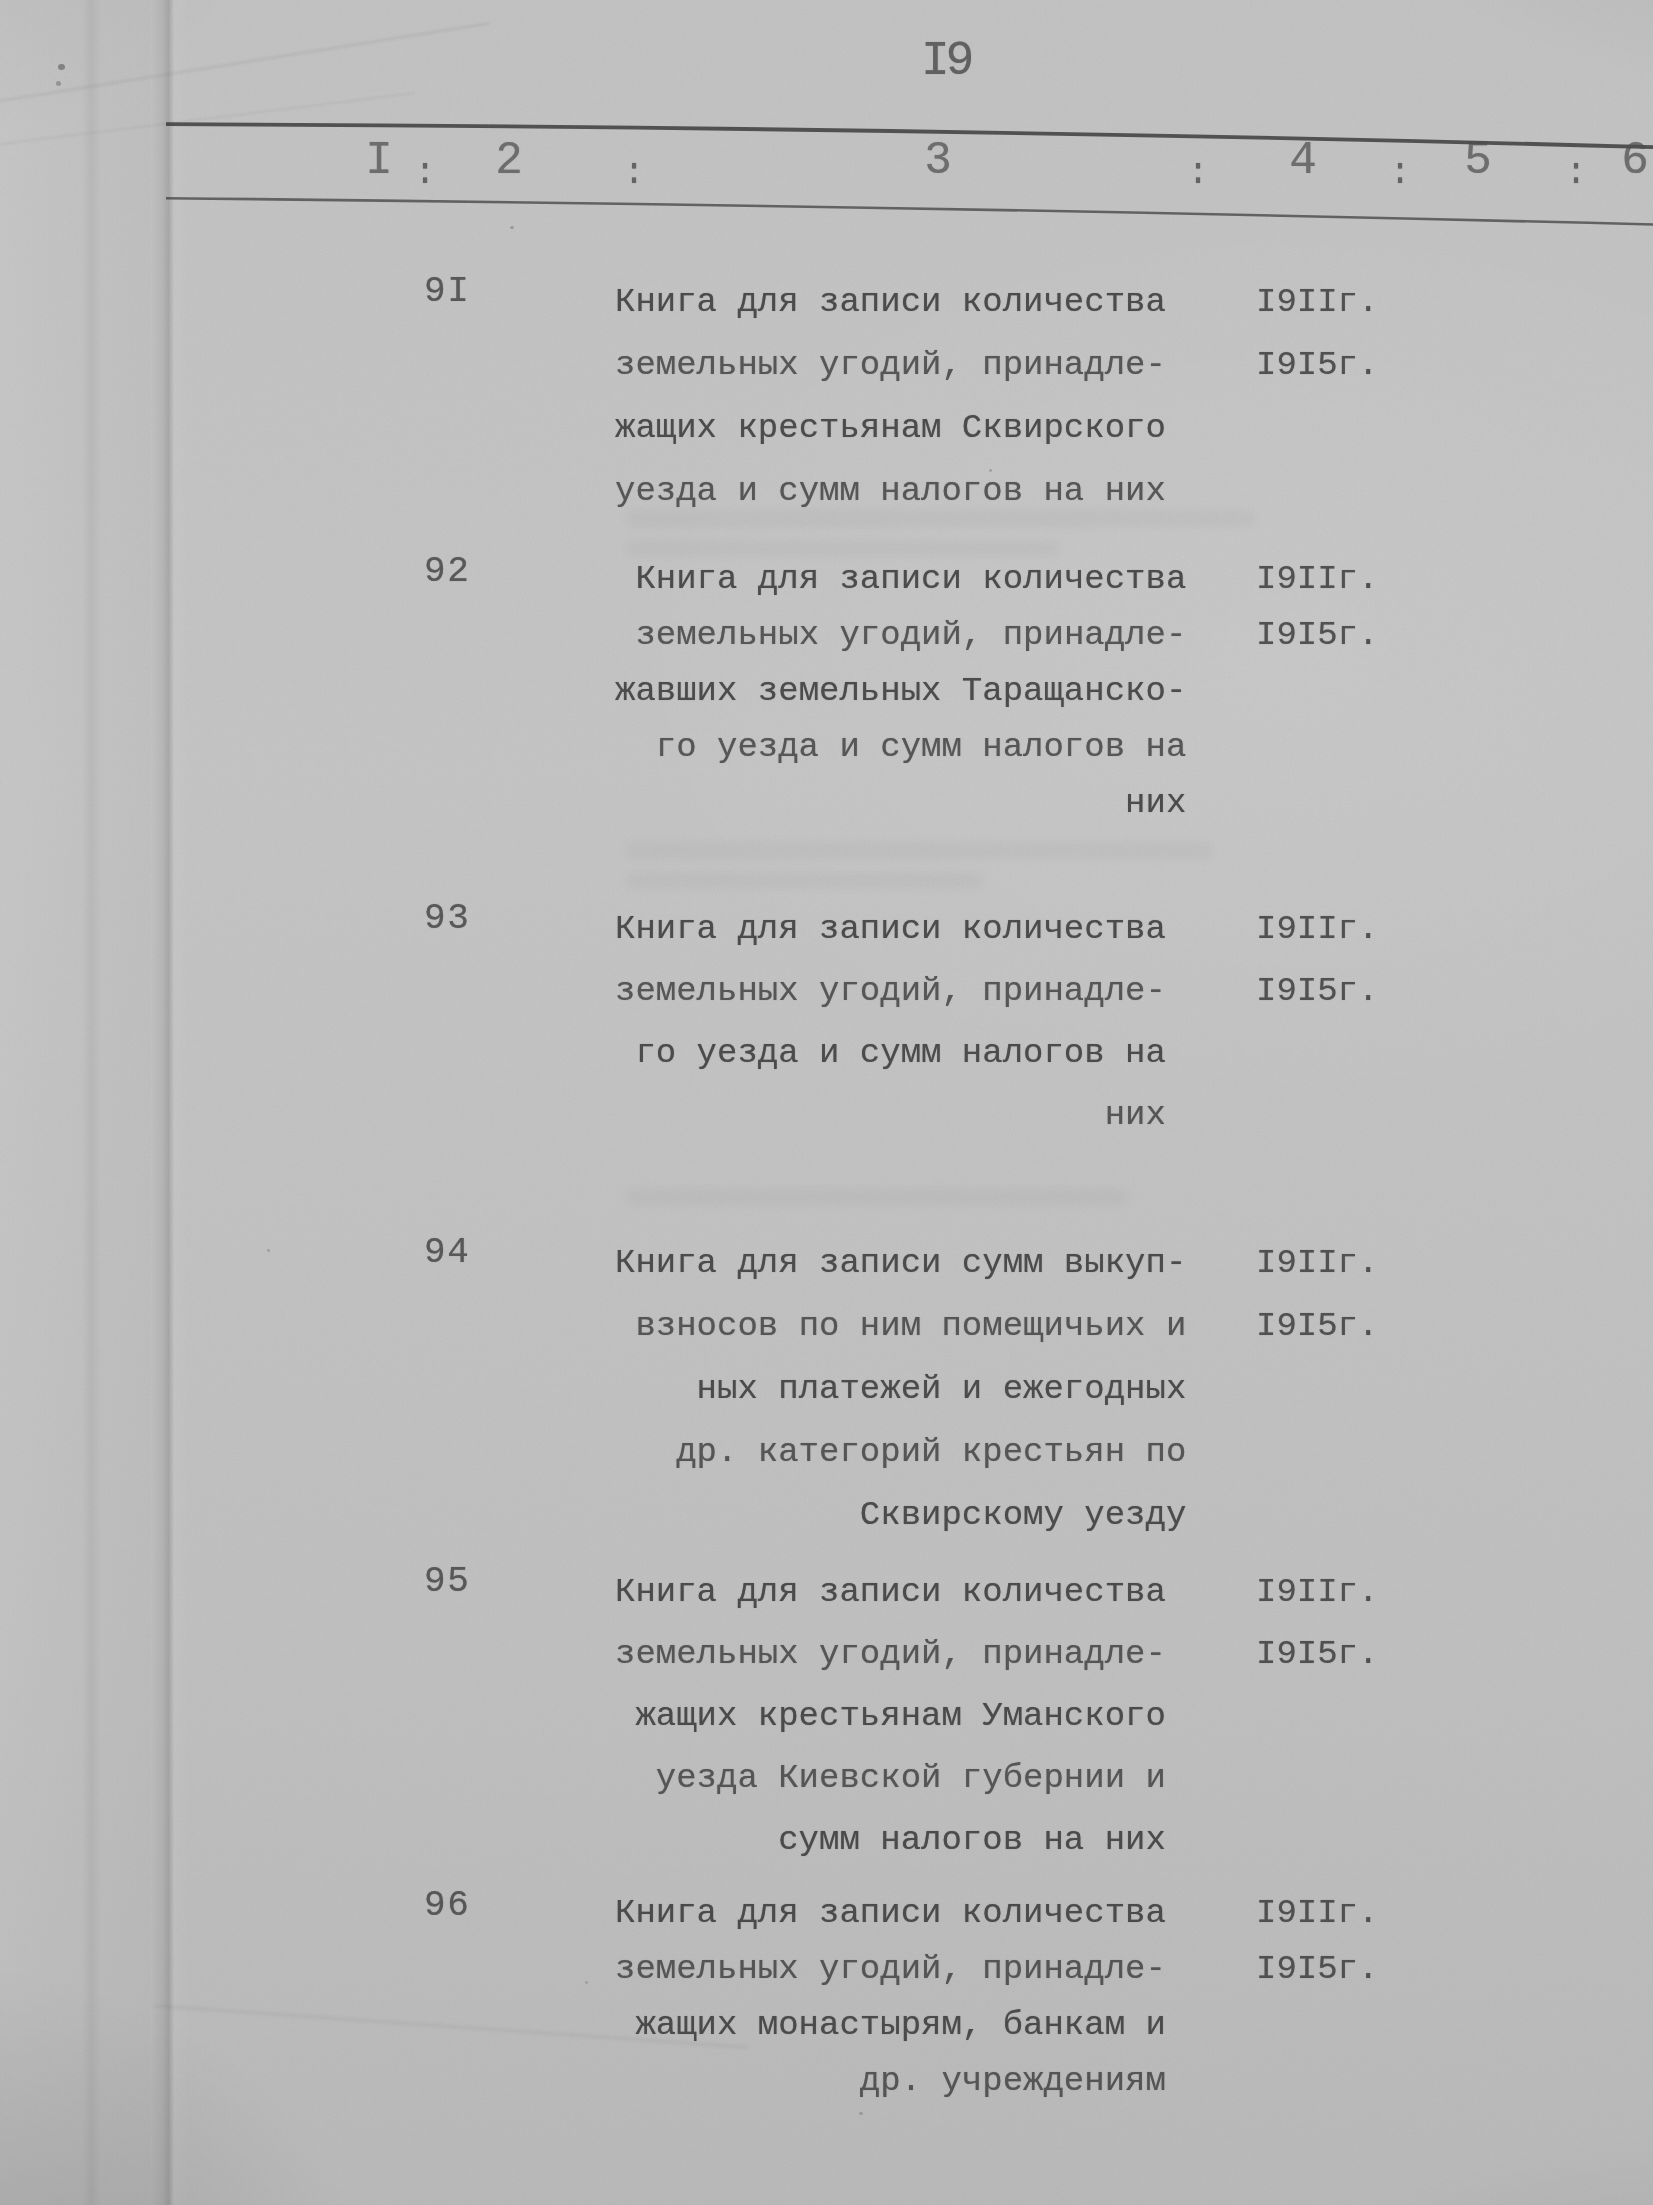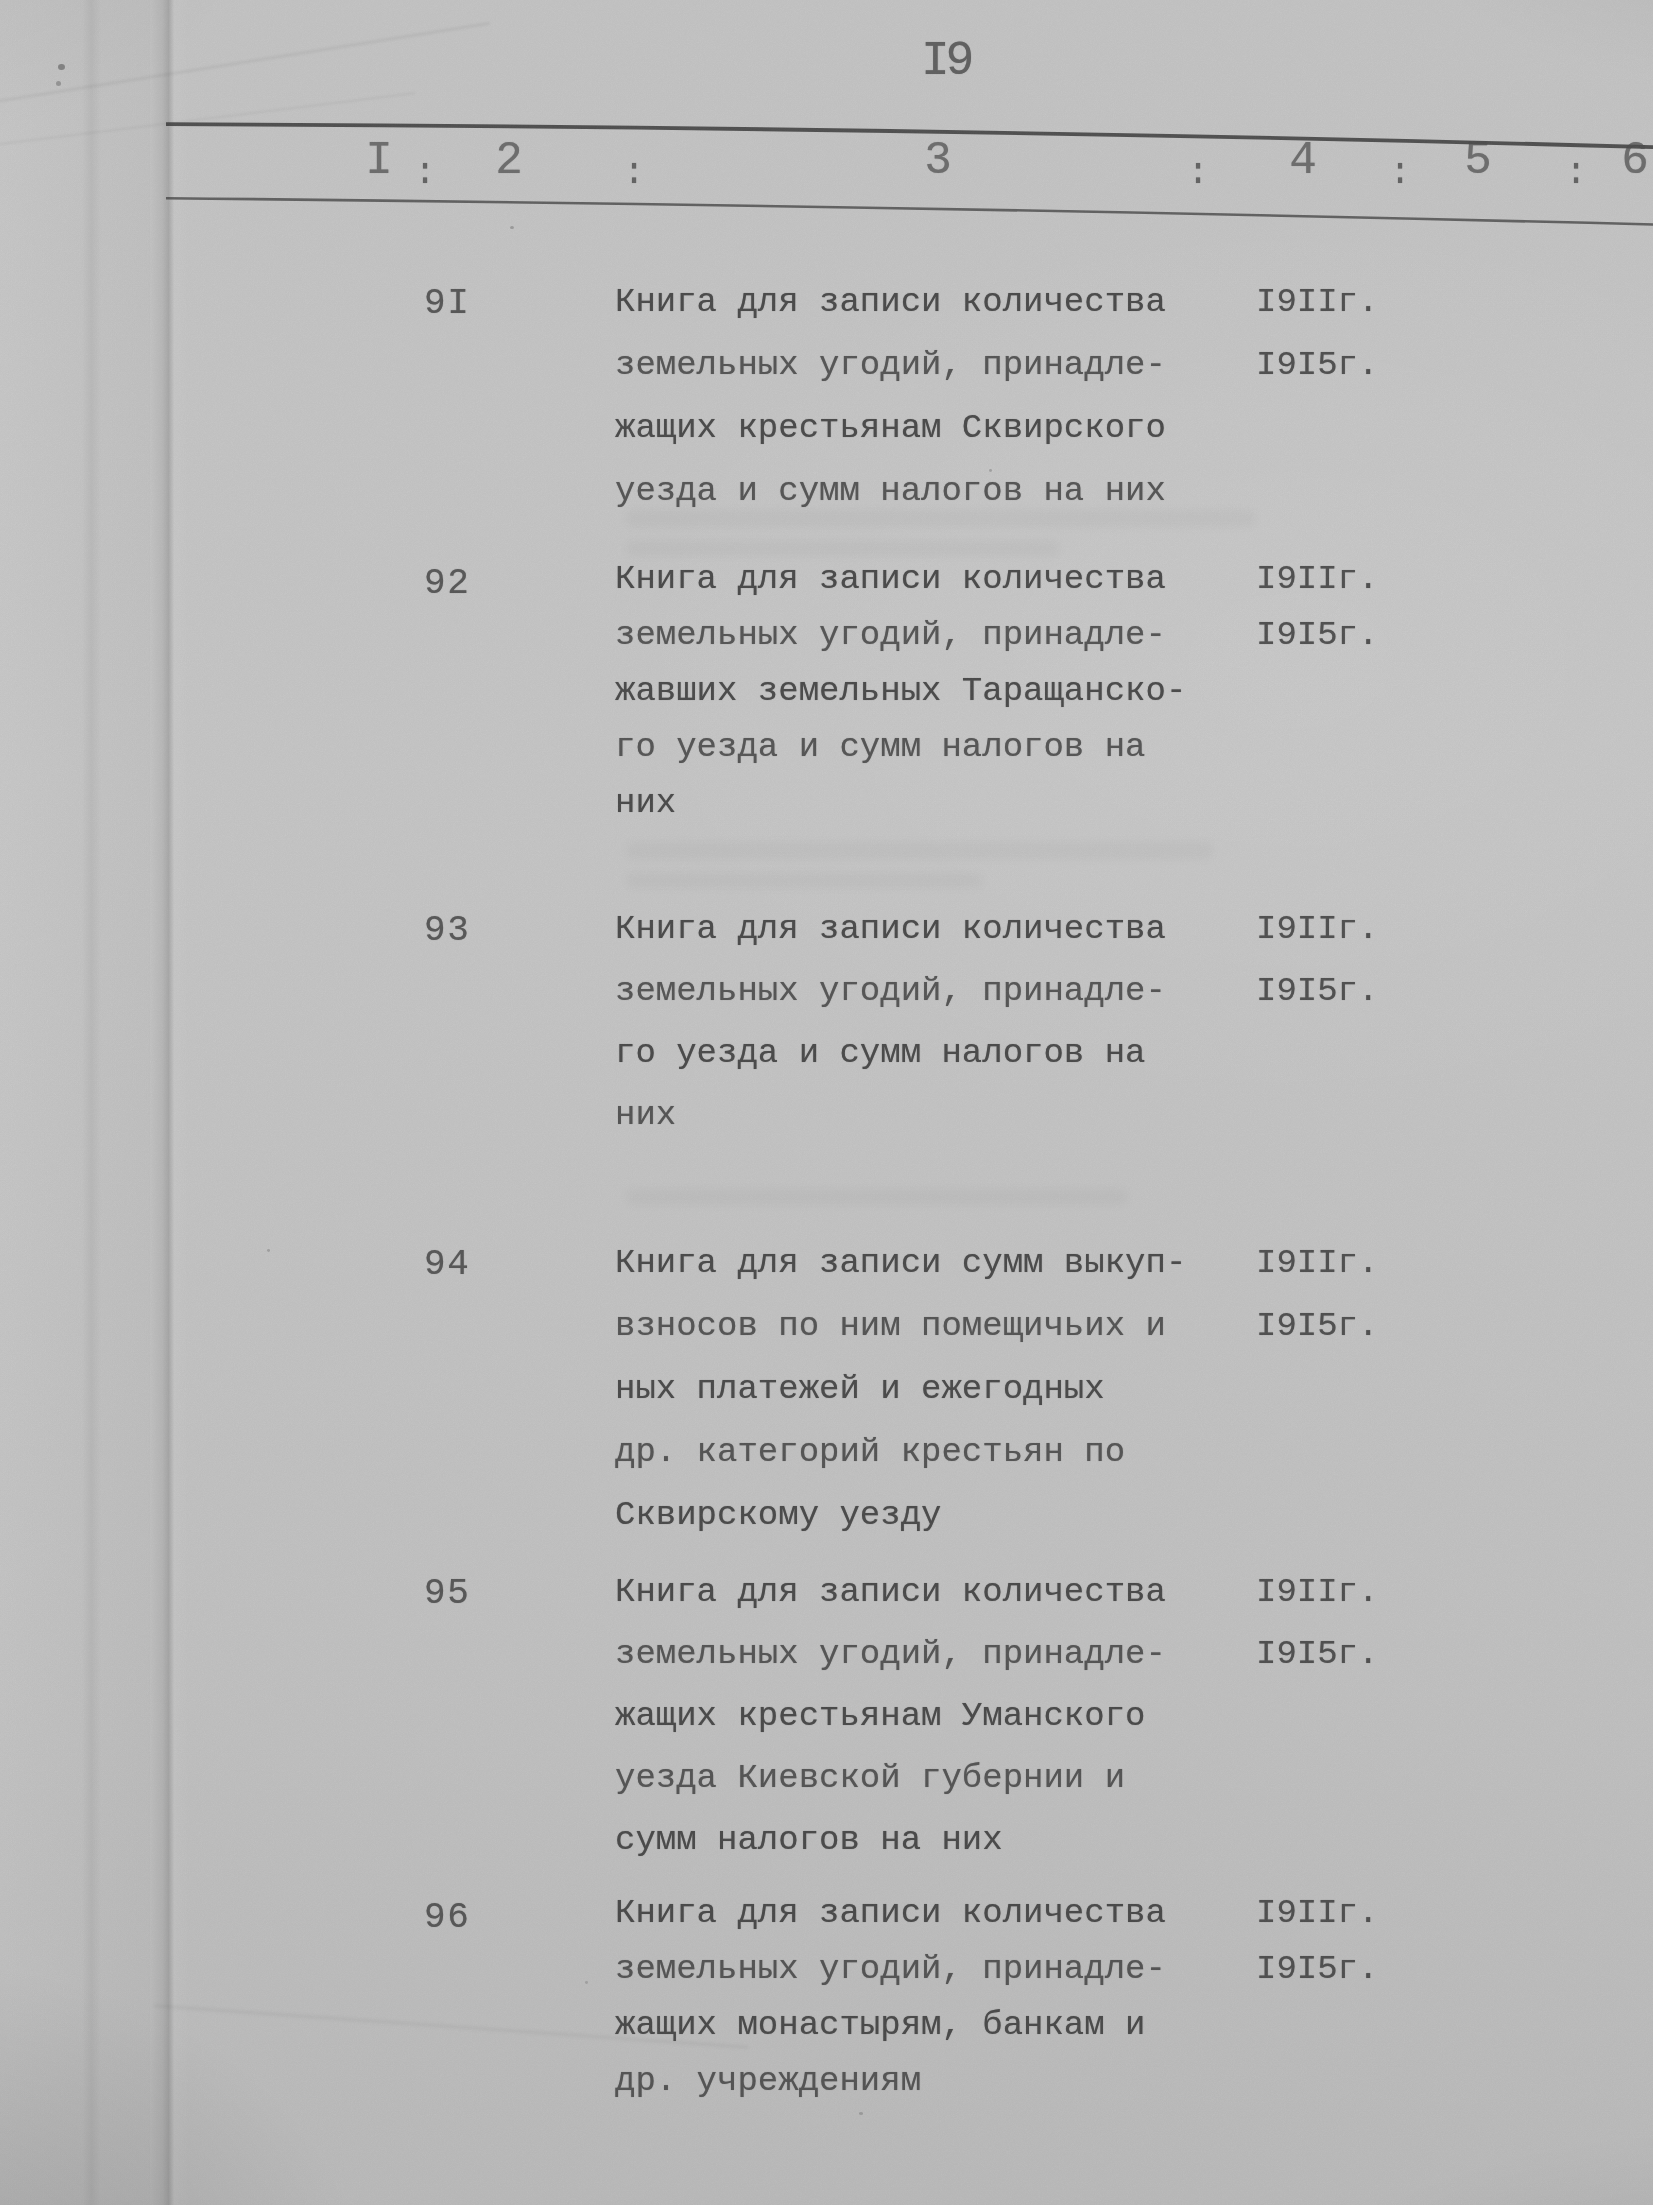--- a/index.html
+++ b/index.html
@@ -47,24 +47,24 @@
   .page-number{position:absolute;left:921px;top:34px;font-size:48px;letter-spacing:-4.3px;
     opacity:.78;color:#3f3f3f;}
   
   .rules{position:absolute;left:0;top:0;pointer-events:none;}
   
   .hcell{position:absolute;top:131px;font-size:46px;transform:translateX(-50%);
     opacity:.72;color:#474747;line-height:61px;}
   .hcell.colon{font-size:36px;top:143px;opacity:.8;}
   
   .entry{position:absolute;left:0;width:1654px;}
-  .entry-number{position:absolute;left:424px;top:0;font-size:36px;opacity:.82;letter-spacing:1.7px;margin-top:12px;}
+  .entry-number{position:absolute;left:424px;top:0;font-size:36px;opacity:.82;letter-spacing:1.7px;}
   .entry-lines{position:absolute;left:615px;top:0;font-size:34px;white-space:pre;}
   .entry-dates{position:absolute;left:1256px;top:0;font-size:34px;white-space:pre;}
-  .line{white-space:pre;}
+  .line{white-space:pre;text-align:right;}
   .entry-lines .line:nth-child(odd){opacity:.92;}
   .entry-lines .line:nth-child(even){opacity:.84;}
   .entry-dates .line{opacity:.88;}
   .grain{position:absolute;left:0;top:0;width:1654px;height:2205px;pointer-events:none;opacity:.5;}
 </style>
 </head>
 <body>
 
 <div class="sheet">
 

